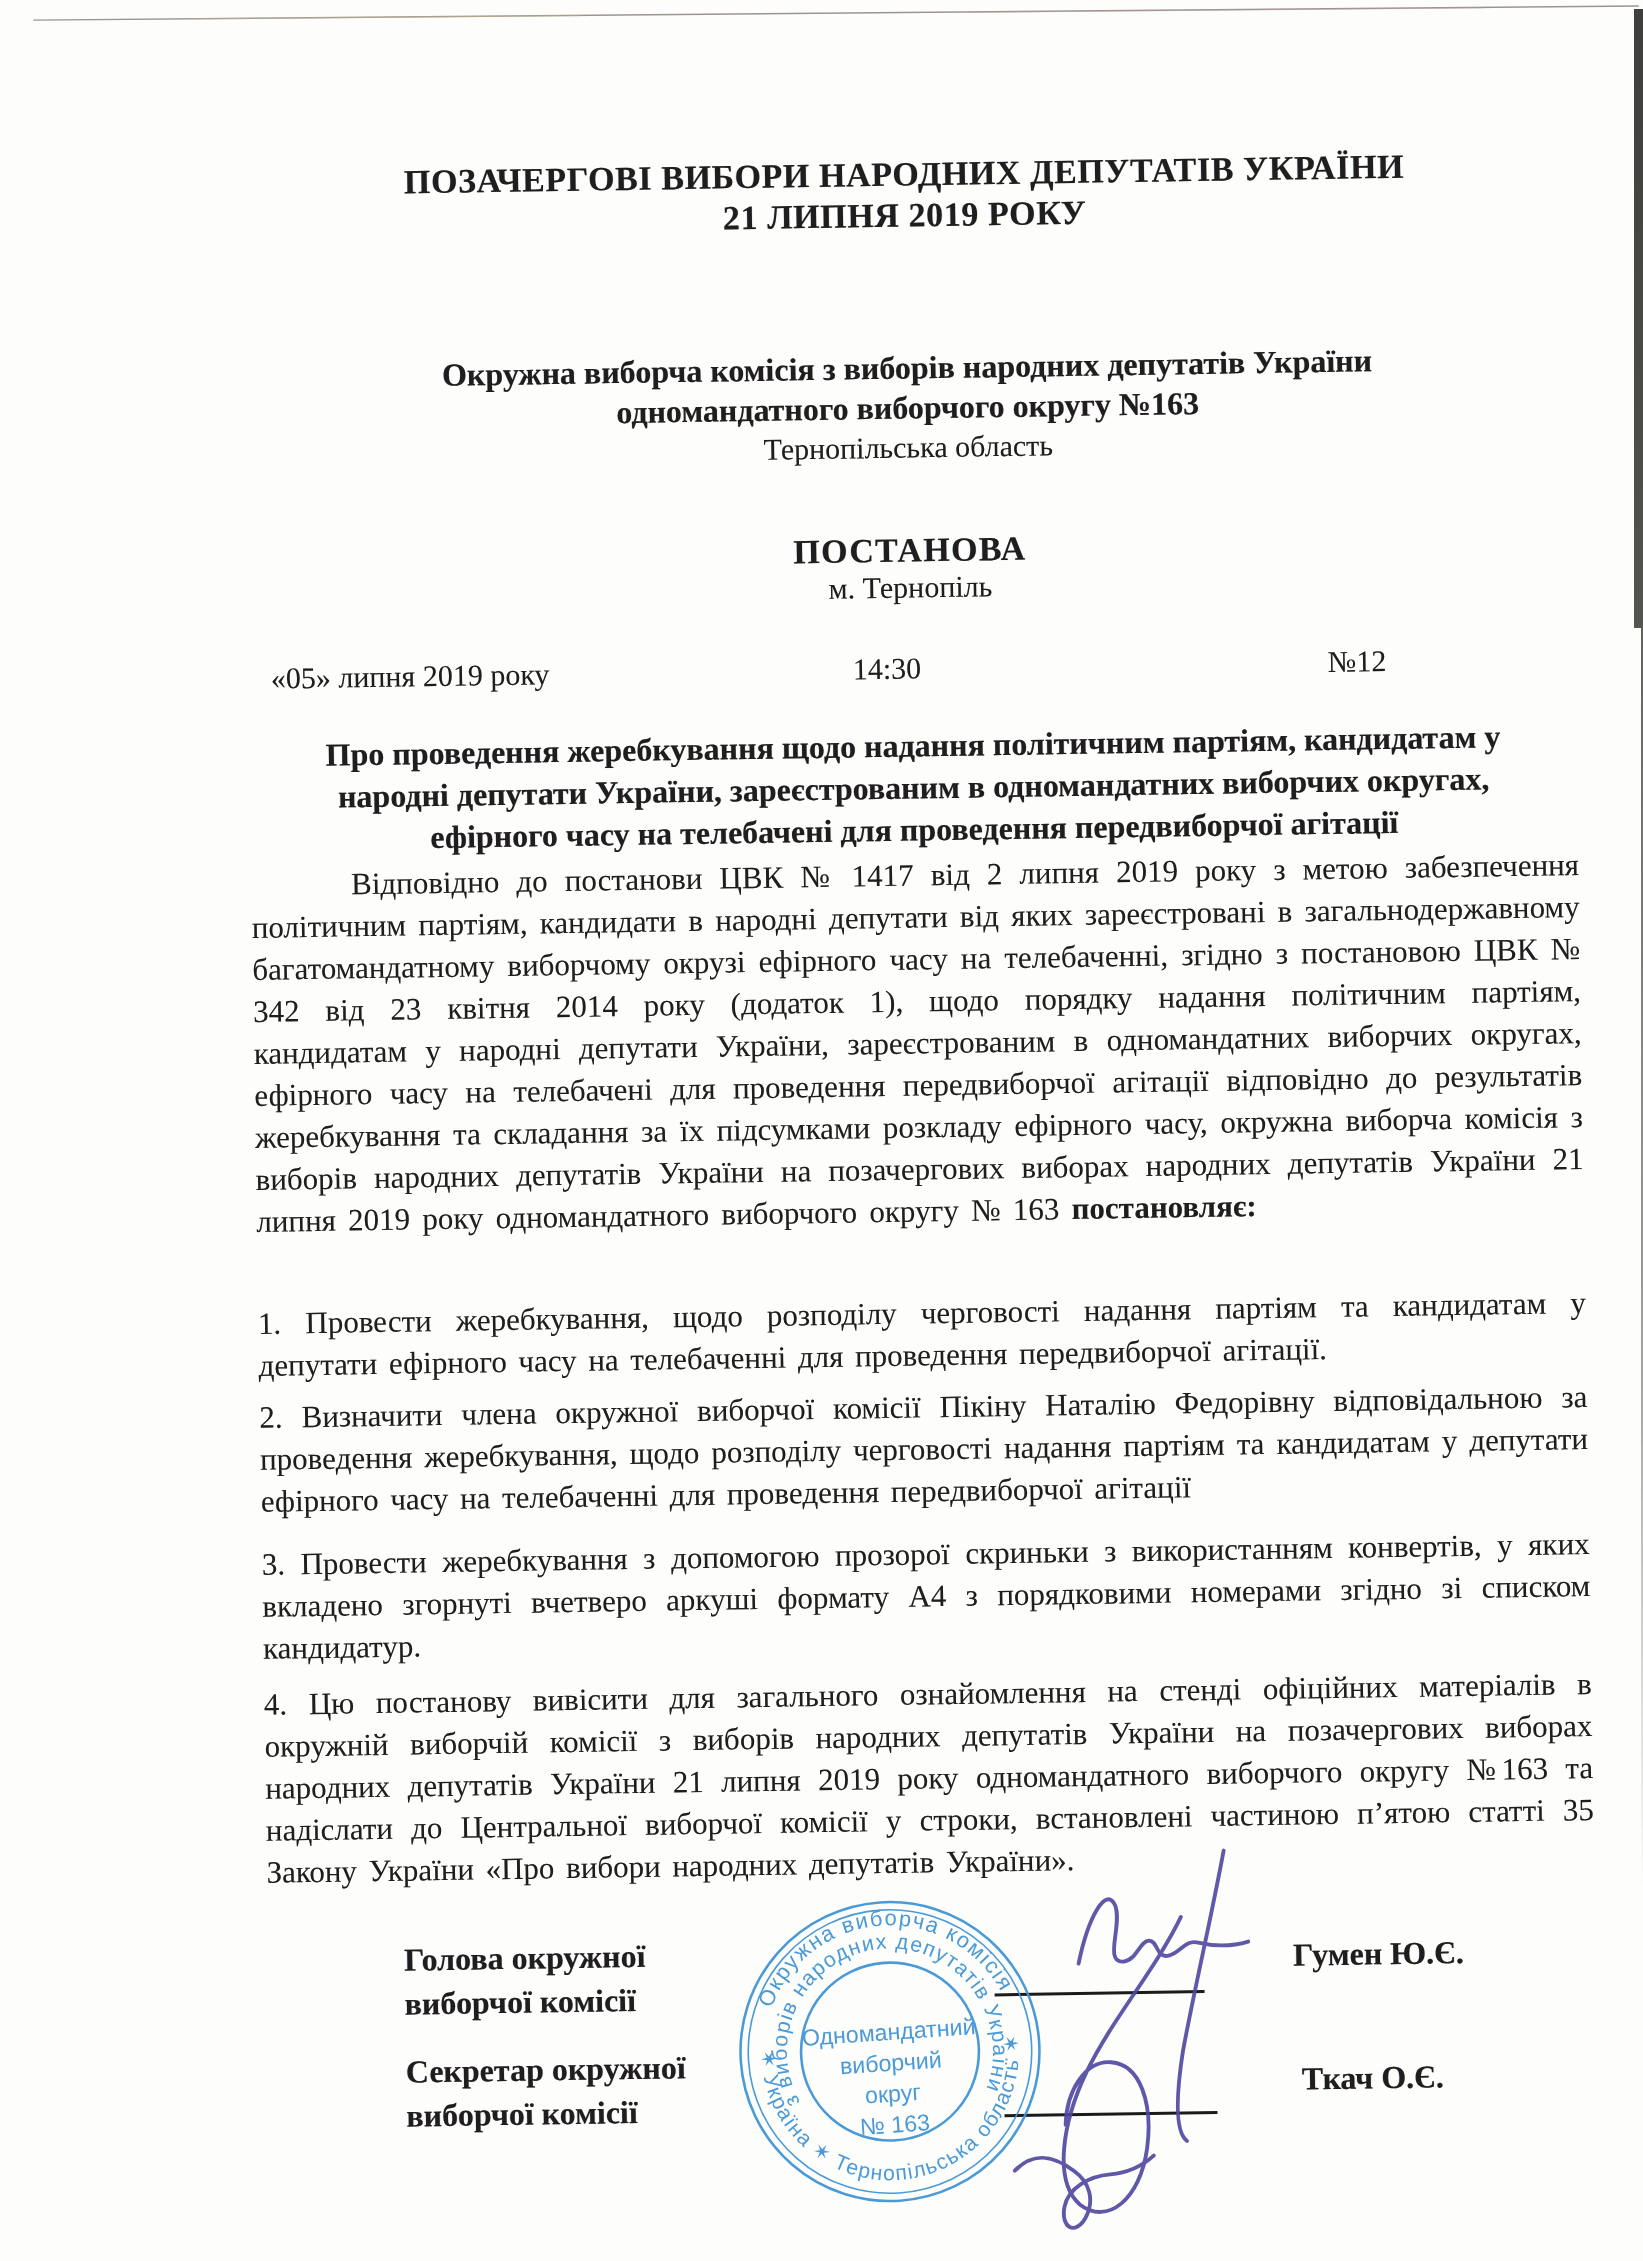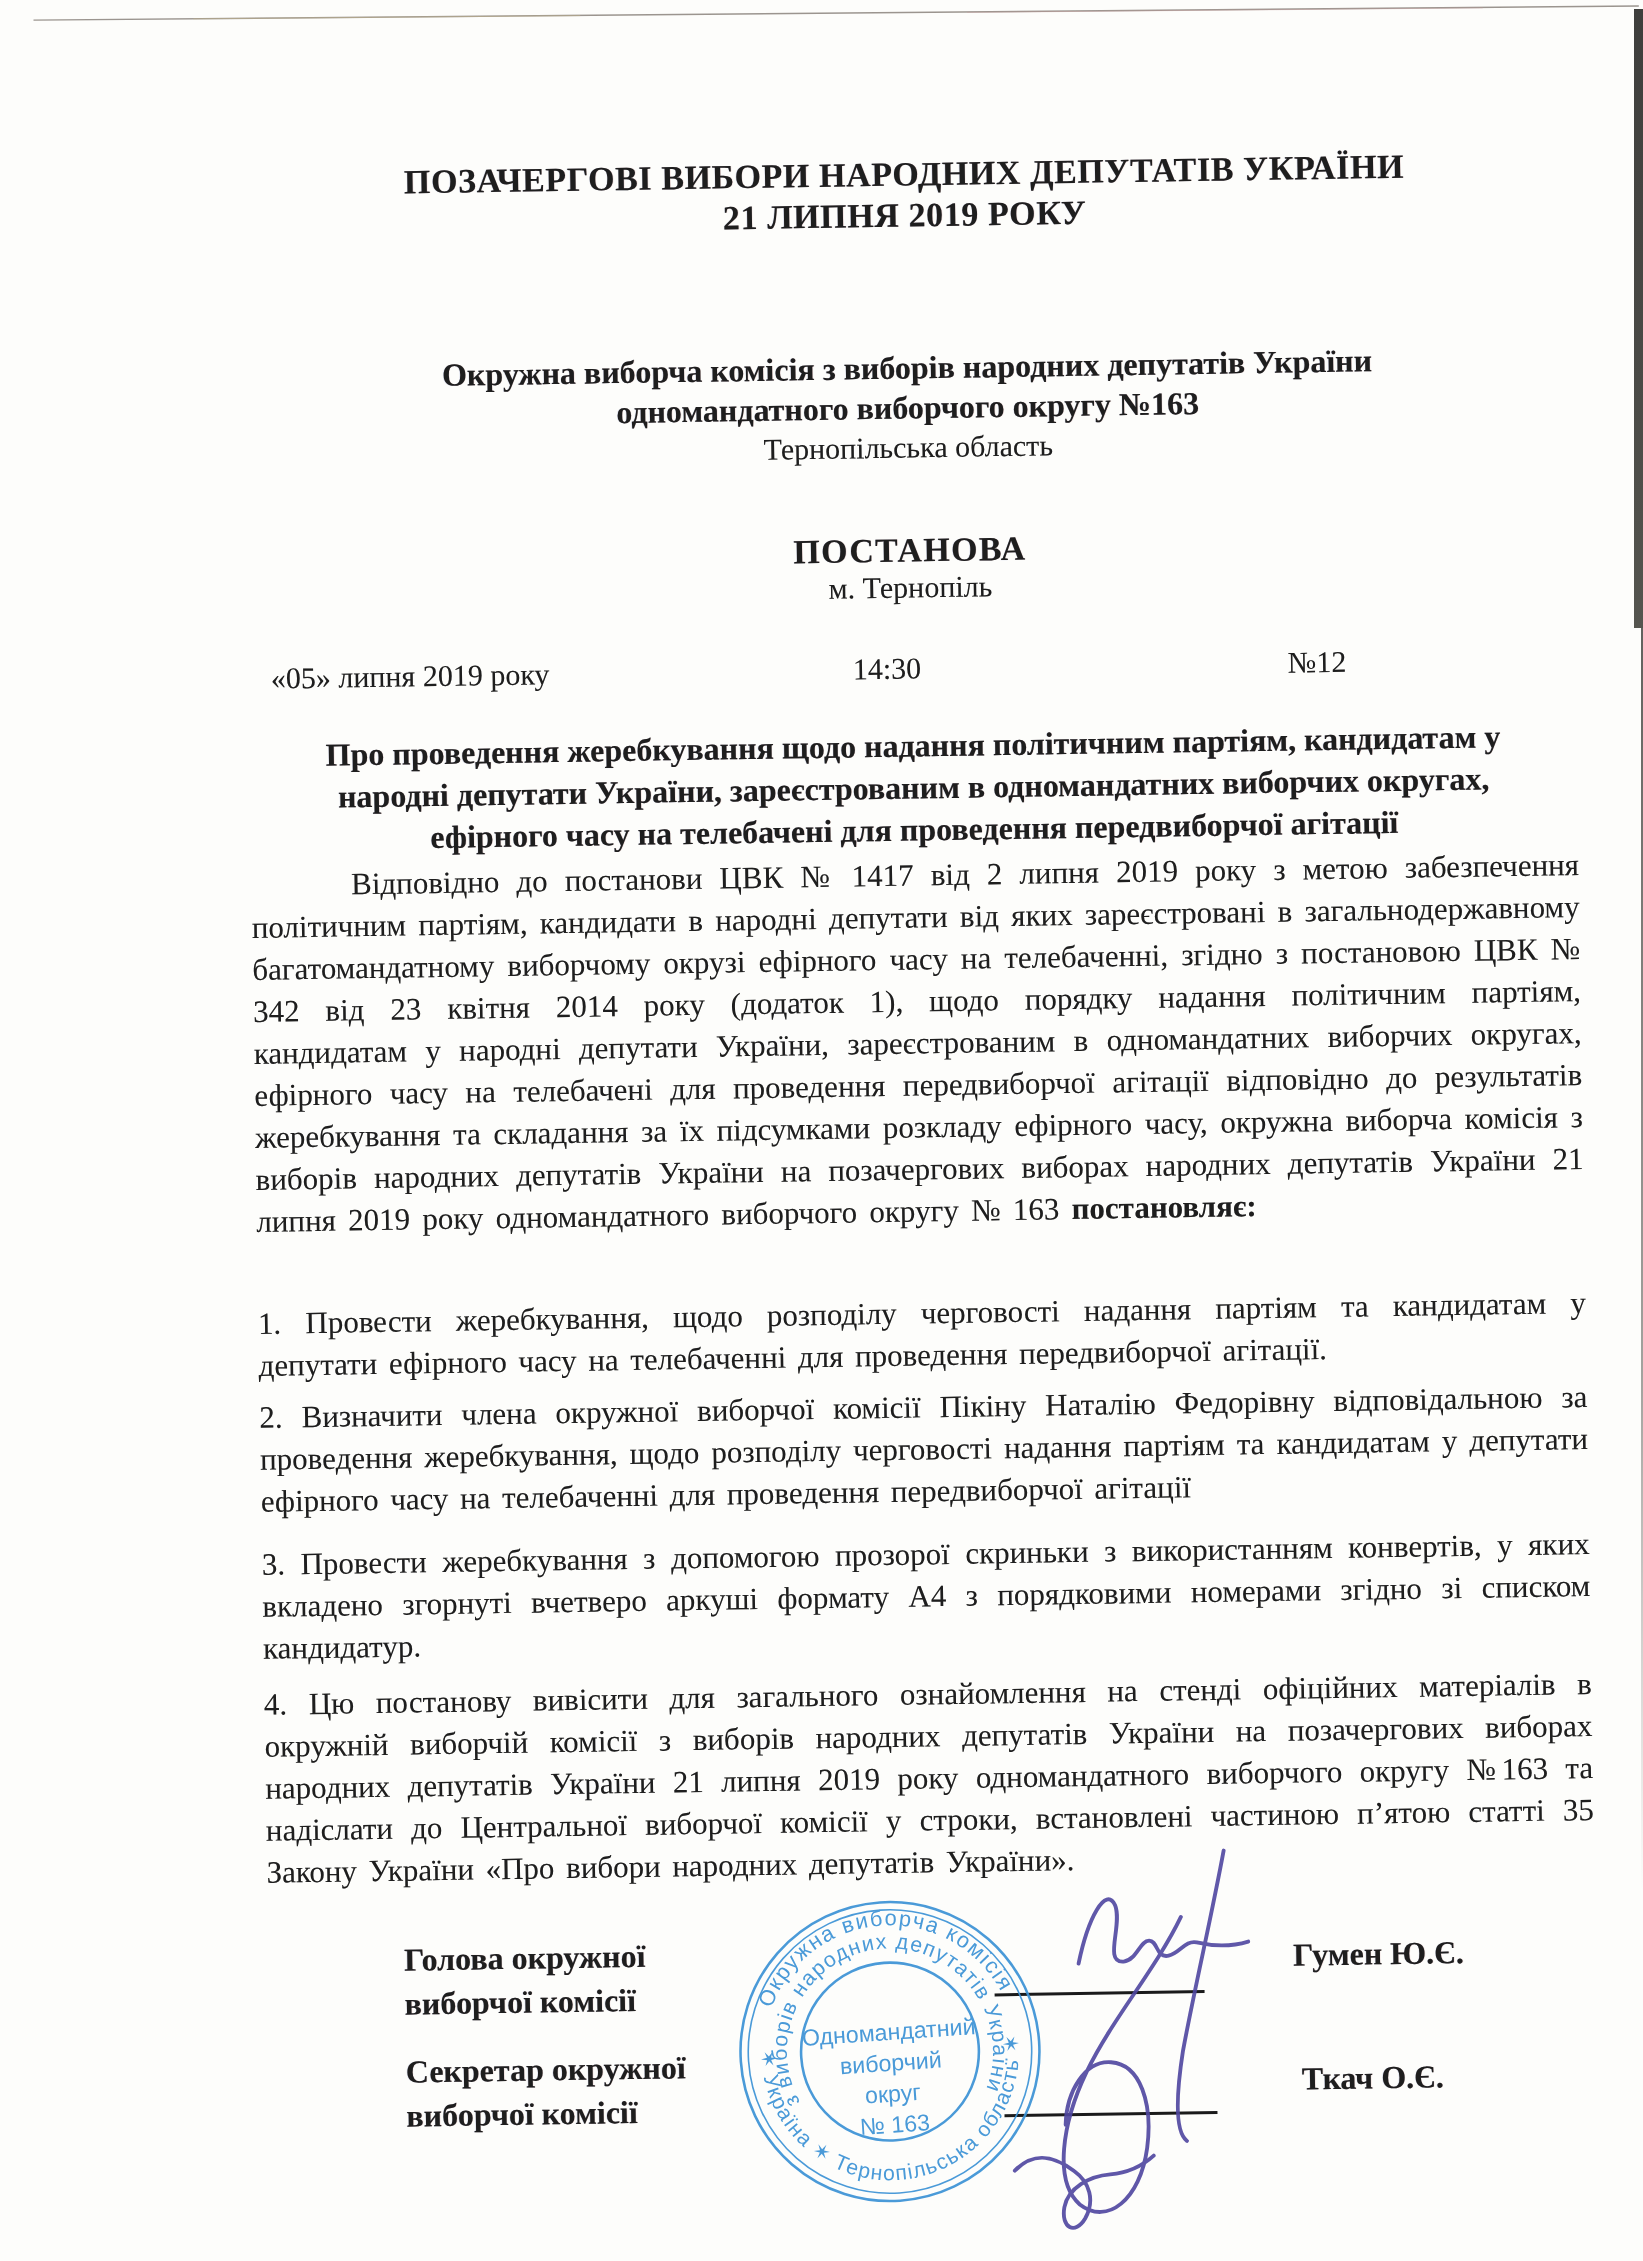--- a/index.html
+++ b/index.html
@@ -27,21 +27,21 @@
   .title-block{top:155px;font-size:34px;line-height:41px;letter-spacing:0.6px;}
   .comm-block{top:349px;font-size:32px;line-height:40px;}
   .comm-region{font-weight:normal;font-size:30px;}
   .posta{top:532px;font-size:34px;line-height:39px;letter-spacing:1.3px;}
   .city{top:571px;font-size:30px;line-height:36px;}
 
   .daterow{top:652px;height:36px;font-size:30px;line-height:36px;}
   .daterow span{position:absolute;top:0;}
   .d-date{left:23px;}
   .d-time{left:605px;}
-  .d-num{left:1040px;}
+  .d-num{left:1080px;}
 
   .subject{top:726px;font-size:32px;line-height:42px;}
 
   .bodypar{
     top:856px;font-size:31px;line-height:42px;
     text-align:justify;word-spacing:4.5px;
   }
   .bodypar p{margin:0;text-indent:100px;}
   .item{position:absolute;left:255px;width:1328px;font-size:31px;line-height:42px;text-align:justify;word-spacing:3.9px;}
   .item p{margin:0;}

